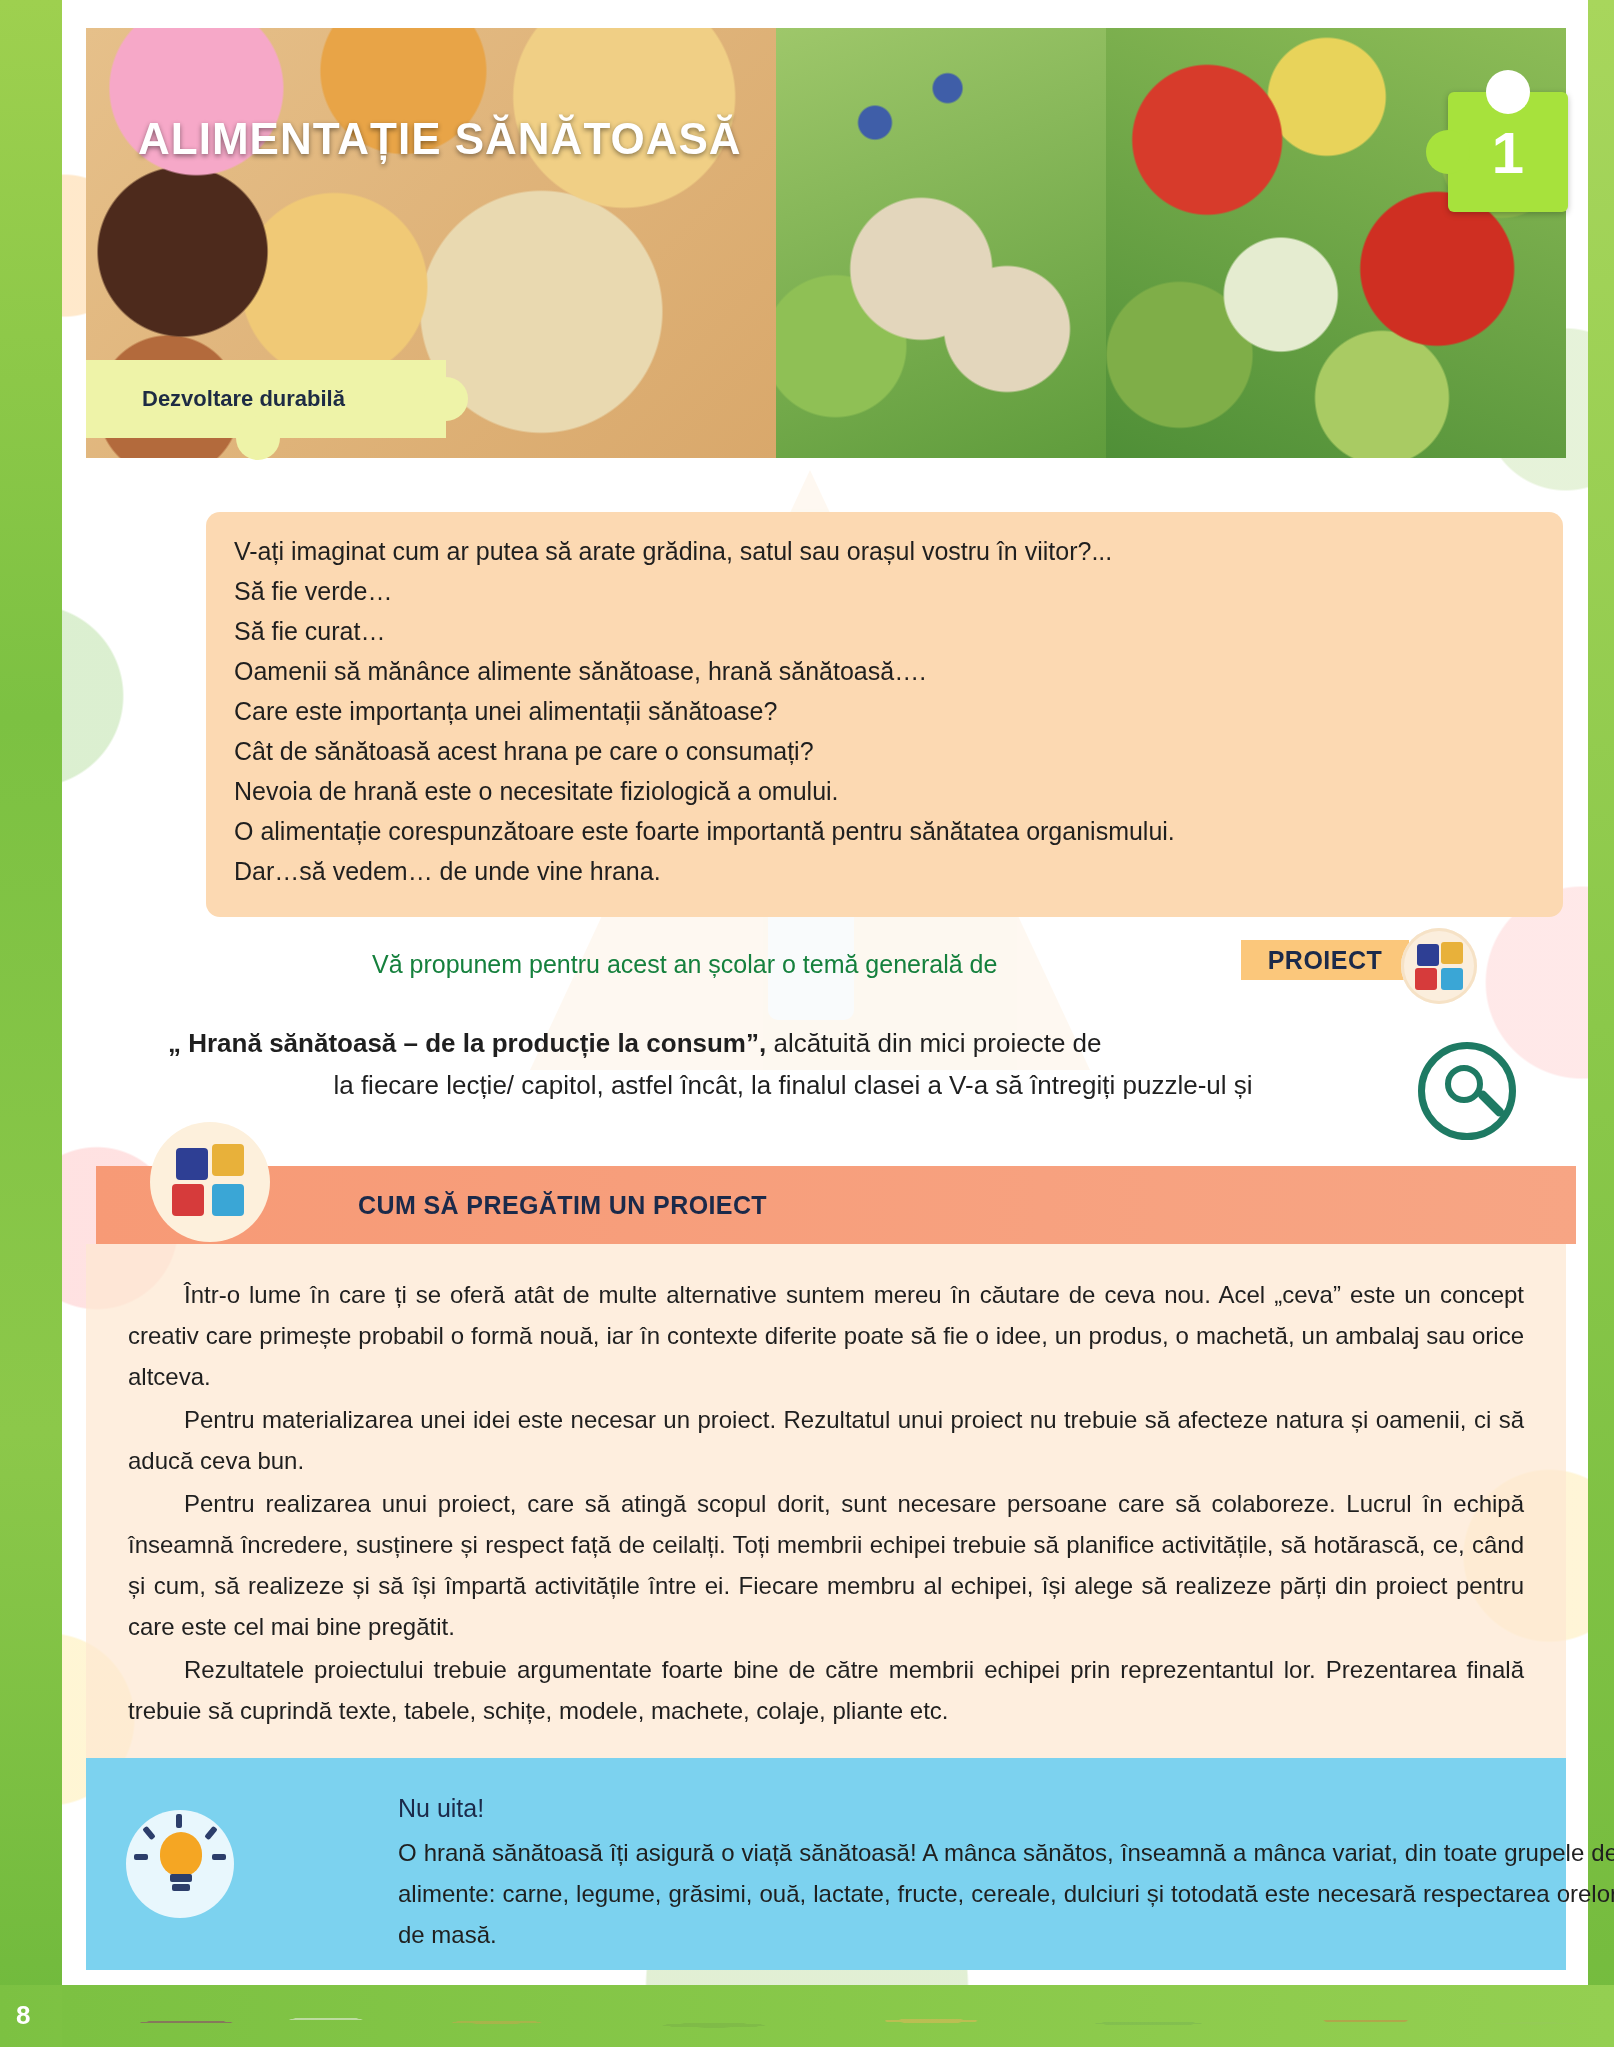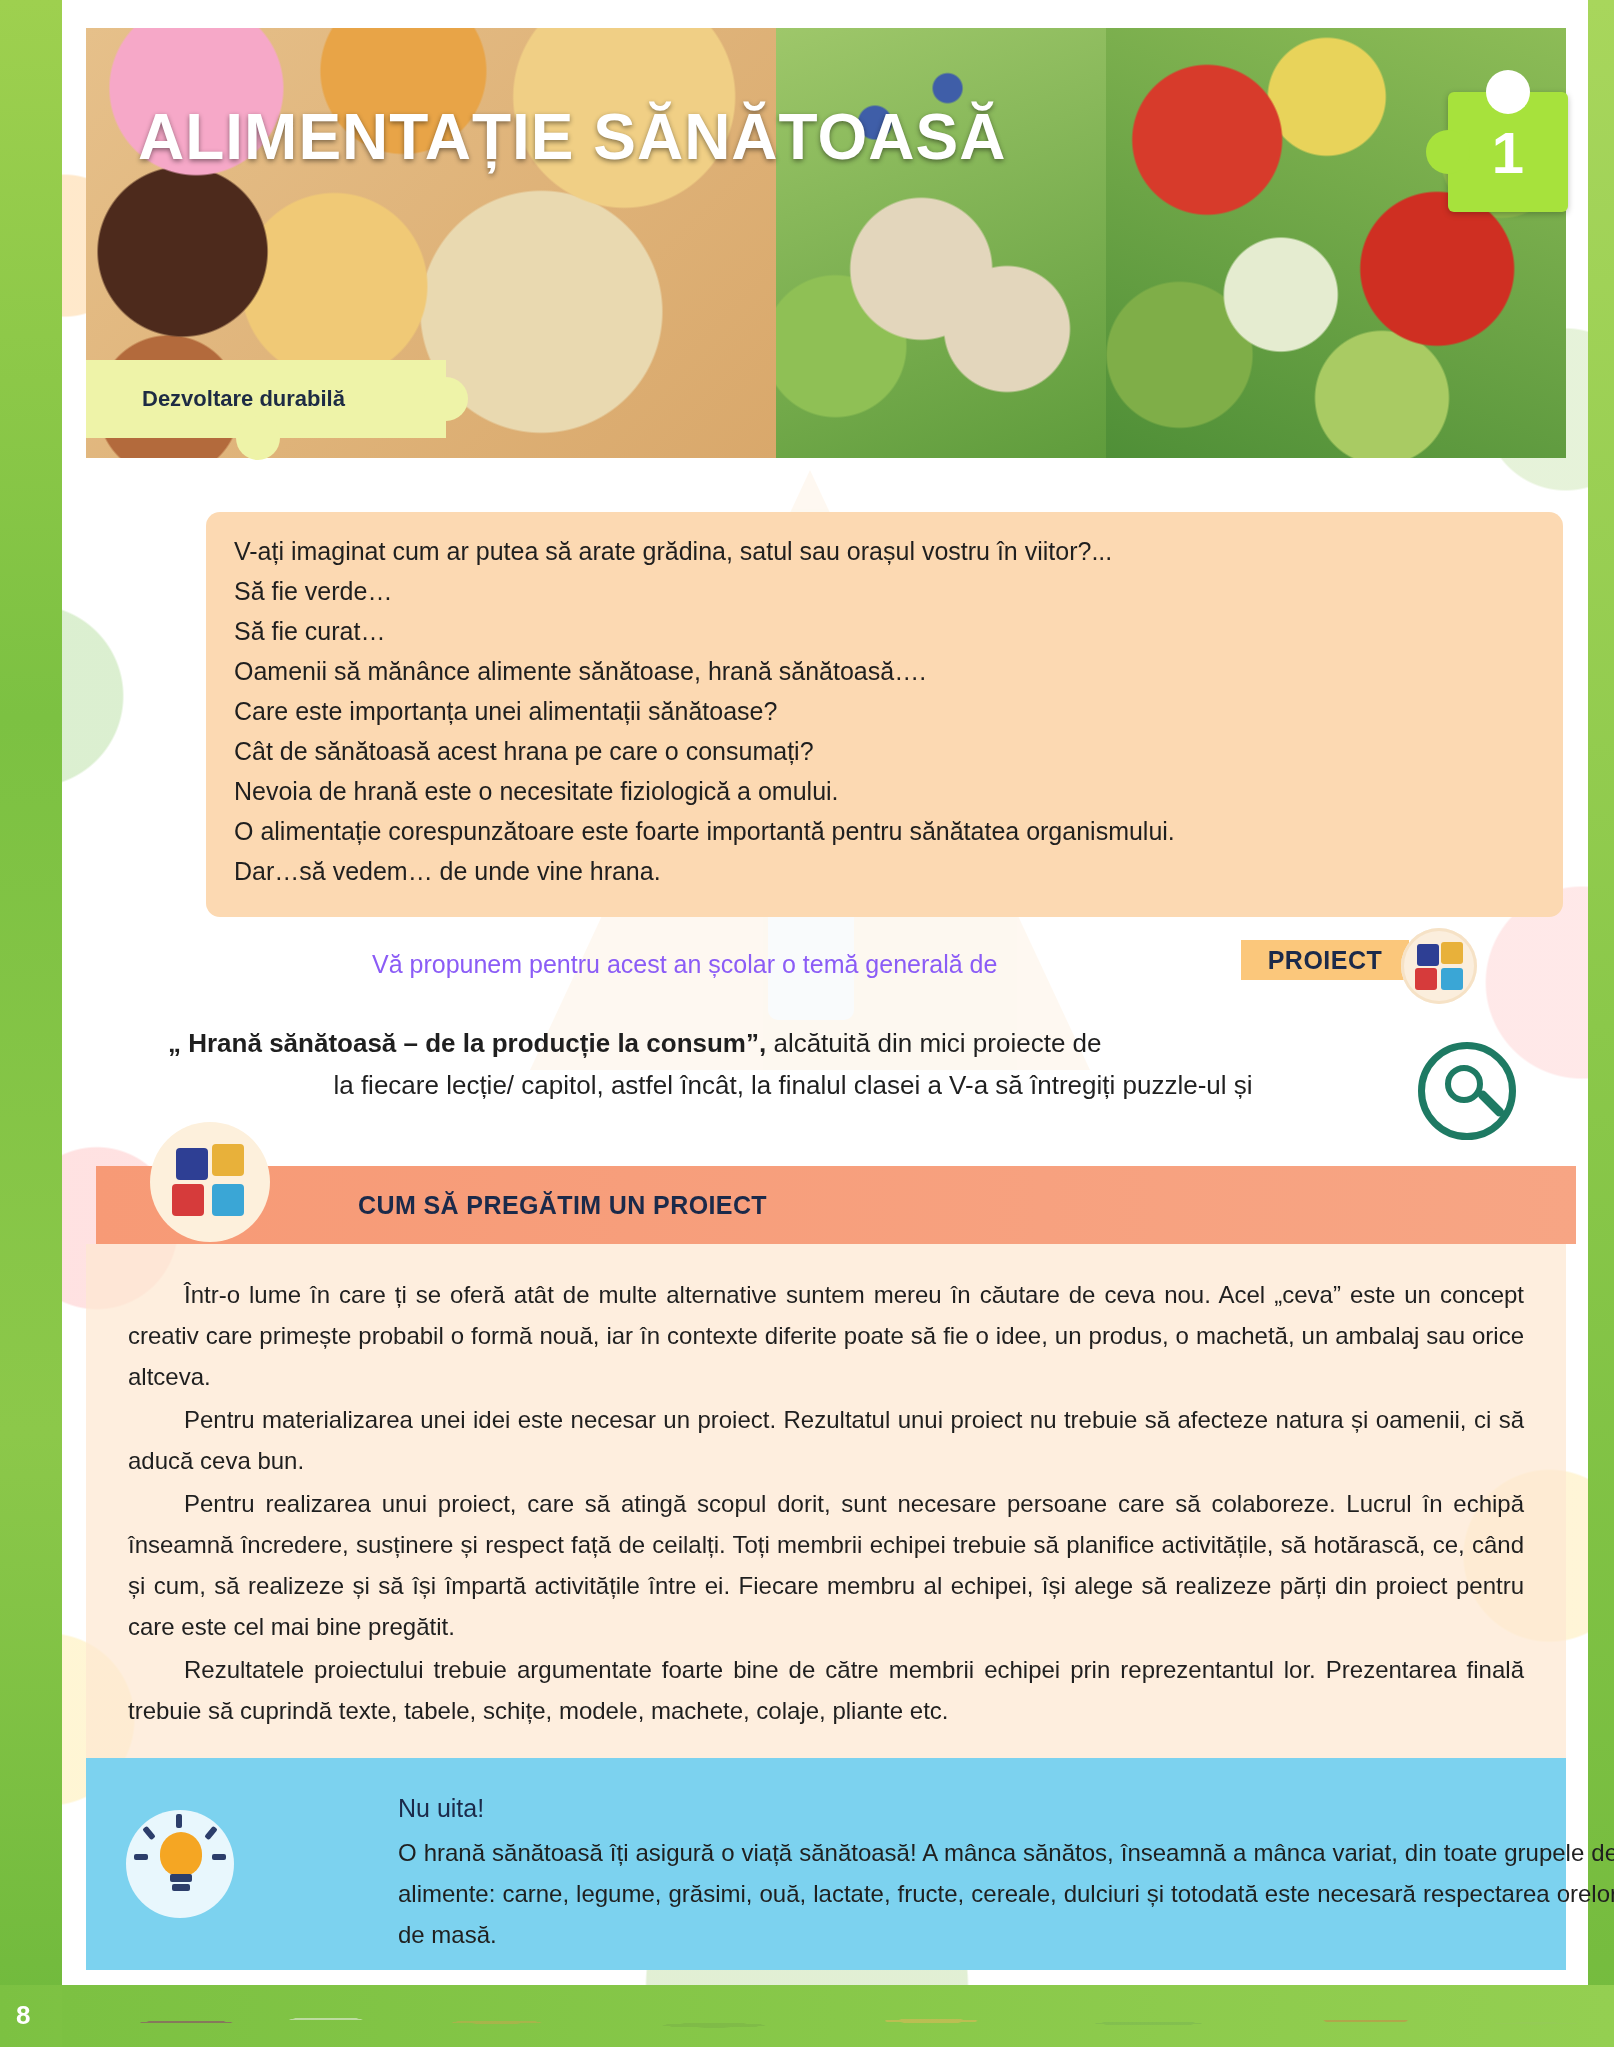--- a/index.html
+++ b/index.html
@@ -153,22 +153,22 @@
       radial-gradient(circle at 48% 16%, #e8d35a 0 58px, transparent 60px),
       radial-gradient(circle at 72% 56%, #cf2f22 0 76px, transparent 78px),
       radial-gradient(circle at 38% 62%, #e5ecd0 0 56px, transparent 58px),
       radial-gradient(circle at 86% 30%, #8cb94e 0 60px, transparent 62px),
       radial-gradient(circle at 16% 76%, #7fae48 0 72px, transparent 74px),
       radial-gradient(circle at 60% 86%, #a9cb63 0 66px, transparent 68px),
       linear-gradient(200deg, #8dbc57, #4f8f37);
   }
   .header-title {
     position: absolute;
-    left: 138px; top: 100px;
-    font-size: 64px;
+    left: 138px; top: 114px;
+    font-size: 44px;
     font-weight: bold;
     letter-spacing: 1px;
     color: #ffffff;
     text-shadow: 0 2px 5px rgba(0,0,0,0.45);
     font-family: "Liberation Sans", sans-serif;
   }
   .chapter-badge {
     position: absolute;
     left: 1448px; top: 92px;
     width: 120px; height: 120px;
@@ -256,21 +256,21 @@
   .proiect-row {
     position: absolute;
     left: 206px; top: 940px;
     width: 1357px;
     height: 56px;
   }
   .proiect-row .lead {
     position: absolute;
     left: 166px; top: 10px;
     font-size: 25px;
-    color: #8b5cf6;
+    color: #15803d;
   }
   .proiect-chip {
     position: absolute;
     left: 1035px; top: 0;
     width: 168px; height: 40px;
     background: #fbc77b;
     display: flex;
     align-items: center;
     justify-content: center;
     font-size: 25px;

